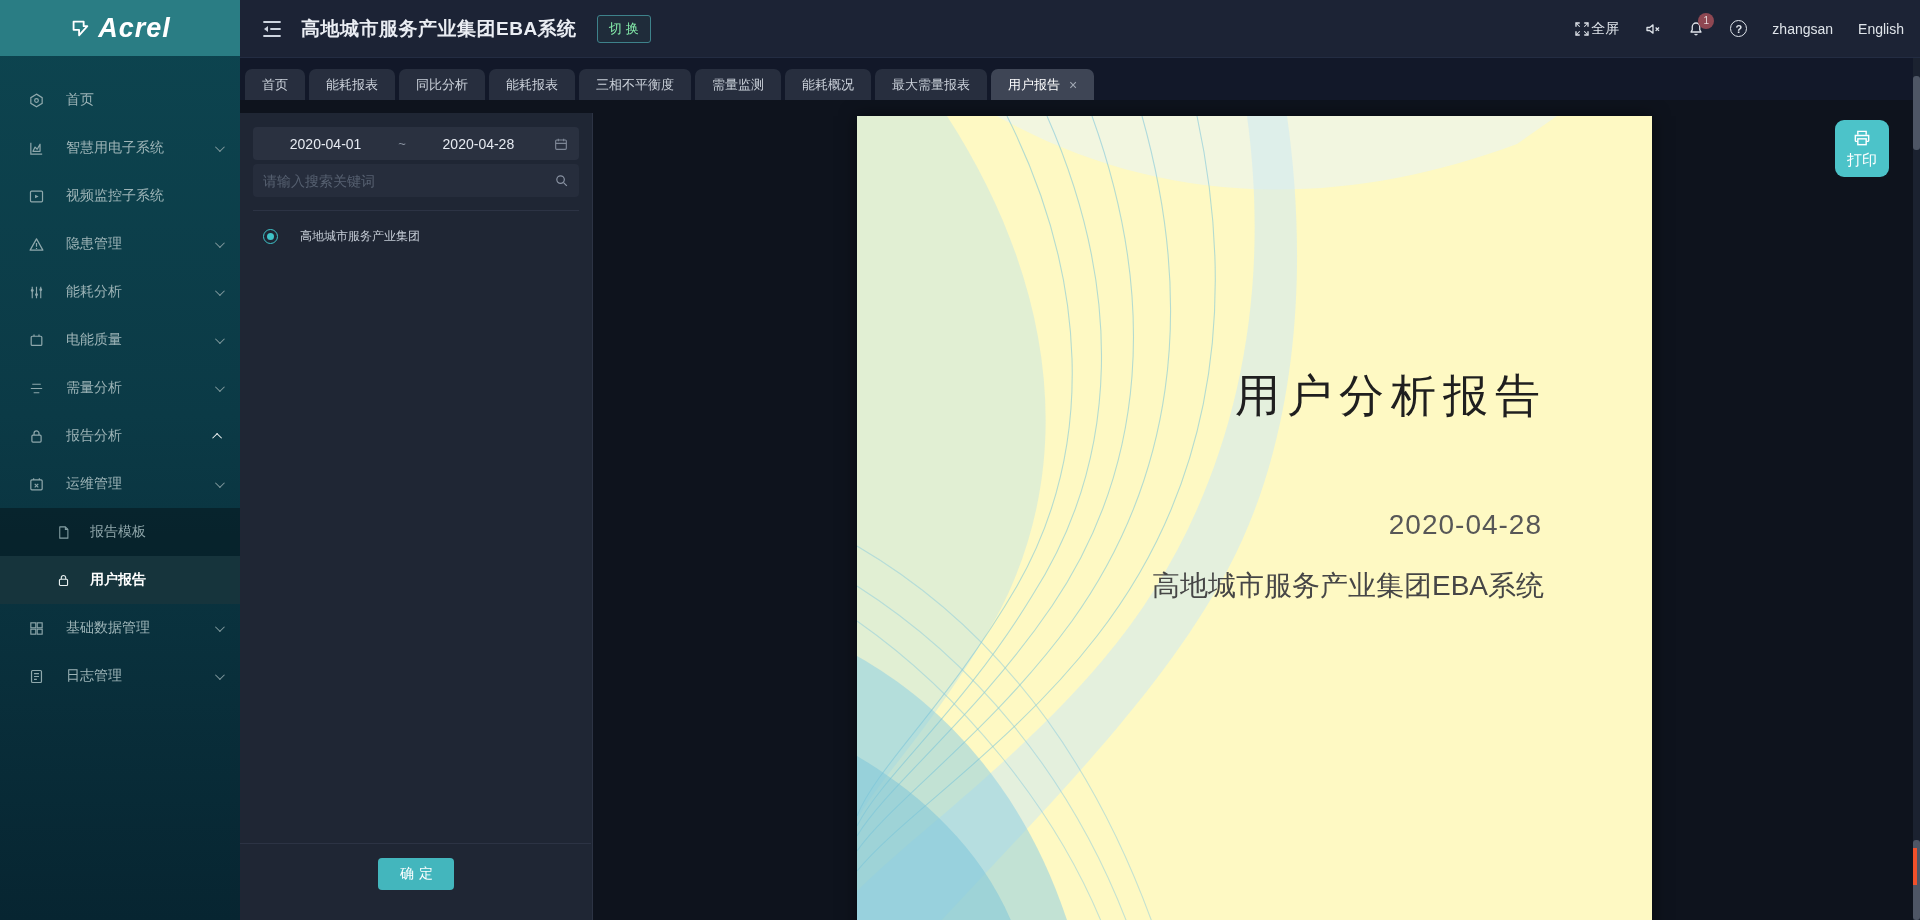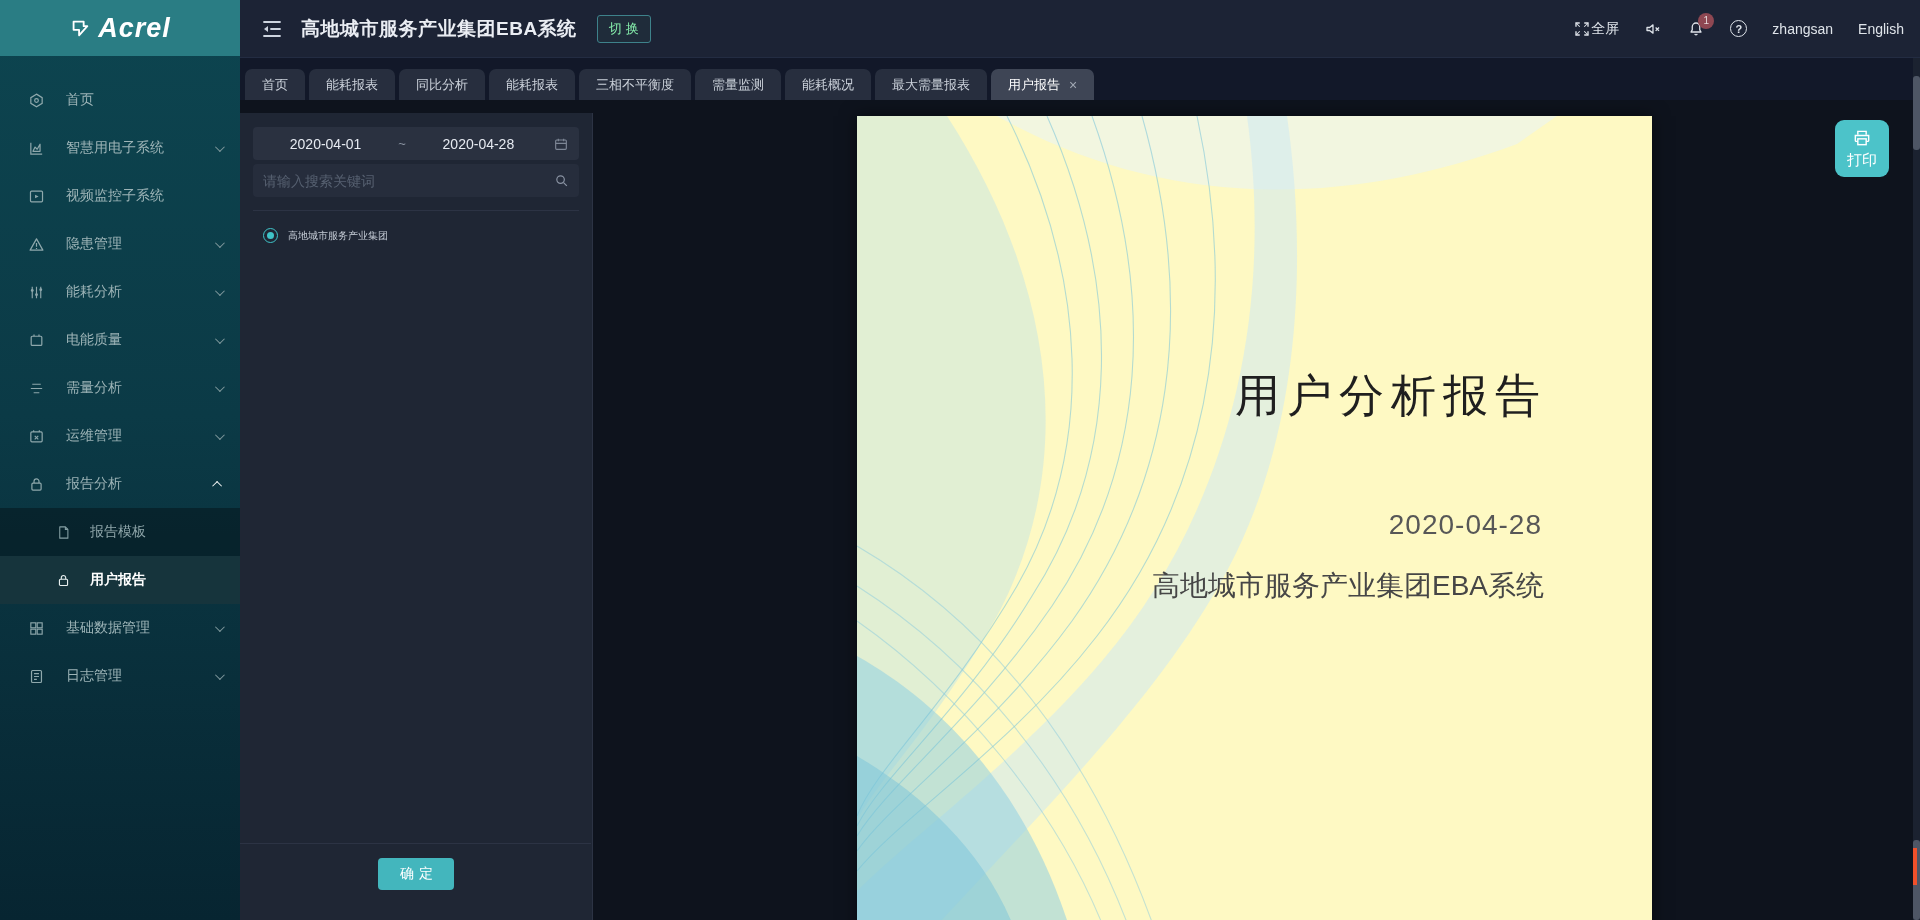--- a/index.html
+++ b/index.html
@@ -108,21 +108,21 @@
   }
   .search-box input::placeholder { color:#566070; }
   .search-icon { width:15px; height:15px; color:#8a93a3; }
   .panel-divider { margin-top:13px; border-top:1px solid #2c3344; }
   .radio-row { margin-top:17px; padding-left:10px; display:flex; align-items:center; gap:10px; cursor:pointer; }
   .radio-outer {
     width:15px; height:15px; border:1.5px solid #3fc3c8; border-radius:50%;
     display:flex; align-items:center; justify-content:center; flex:0 0 auto;
   }
   .radio-inner { width:7px; height:7px; background:#3fc3c8; border-radius:50%; }
-  .radio-label { color:#c5ccd6; font-size:10px; }
+  .radio-label { color:#c5ccd6; font-size:12px;margin-left:12px; }
   .panel-footer {
     position:absolute; left:0; right:1px; bottom:0; height:90px;
     border-top:1px solid #2c3344; display:flex; justify-content:center; align-items:flex-start;
     padding-top:14px;
   }
   .confirm-btn {
     width:76px; height:32px; background:#43b6bd; border:none; border-radius:4px;
     color:#fff; font-size:14px; letter-spacing:5px; padding-left:7px; cursor:pointer;
     font-family:"Liberation Sans", sans-serif;
   }
@@ -230,34 +230,34 @@
     <div class="side-item">
       <svg class="mi" viewBox="0 0 24 24">
         <path d="M6 6h12M4 12h16M8 18h8" stroke="currentColor" stroke-width="1.7"></path>
       </svg>
       <span>需量分析</span>
       <i class="chev"></i>
     </div>
 
     <div class="side-item">
       <svg class="mi" viewBox="0 0 24 24">
+        <rect x="5.5" y="10" width="13" height="10" rx="1.5" fill="none" stroke="currentColor" stroke-width="1.7"></rect>
+        <path d="M8.5 10V7.5a3.5 3.5 0 0 1 7 0V10" fill="none" stroke="currentColor" stroke-width="1.7"></path>
+      </svg>
+      <span>报告分析</span>
+      <i class="chev up"></i>
+    </div>
+
+    <div class="side-item">
+      <svg class="mi" viewBox="0 0 24 24">
         <rect x="4" y="5.5" width="16" height="14" rx="1.5" fill="none" stroke="currentColor" stroke-width="1.7"></rect>
         <path d="M8 5.5V3M16 5.5V3M9.5 11l5 5M14.5 11l-5 5" stroke="currentColor" stroke-width="1.6"></path>
       </svg>
       <span>运维管理</span>
       <i class="chev"></i>
-    </div>
-
-    <div class="side-item">
-      <svg class="mi" viewBox="0 0 24 24">
-        <rect x="5.5" y="10" width="13" height="10" rx="1.5" fill="none" stroke="currentColor" stroke-width="1.7"></rect>
-        <path d="M8.5 10V7.5a3.5 3.5 0 0 1 7 0V10" fill="none" stroke="currentColor" stroke-width="1.7"></path>
-      </svg>
-      <span>报告分析</span>
-      <i class="chev up"></i>
     </div>
 
     <div class="submenu">
       <div class="sub-item">
         <svg class="mi" viewBox="0 0 24 24">
           <path d="M6 3h9l4 4v14H6z" fill="none" stroke="currentColor" stroke-width="1.7" stroke-linejoin="round"></path>
           <path d="M15 3v4h4" fill="none" stroke="currentColor" stroke-width="1.7"></path>
         </svg>
         <span>报告模板</span>
       </div>

